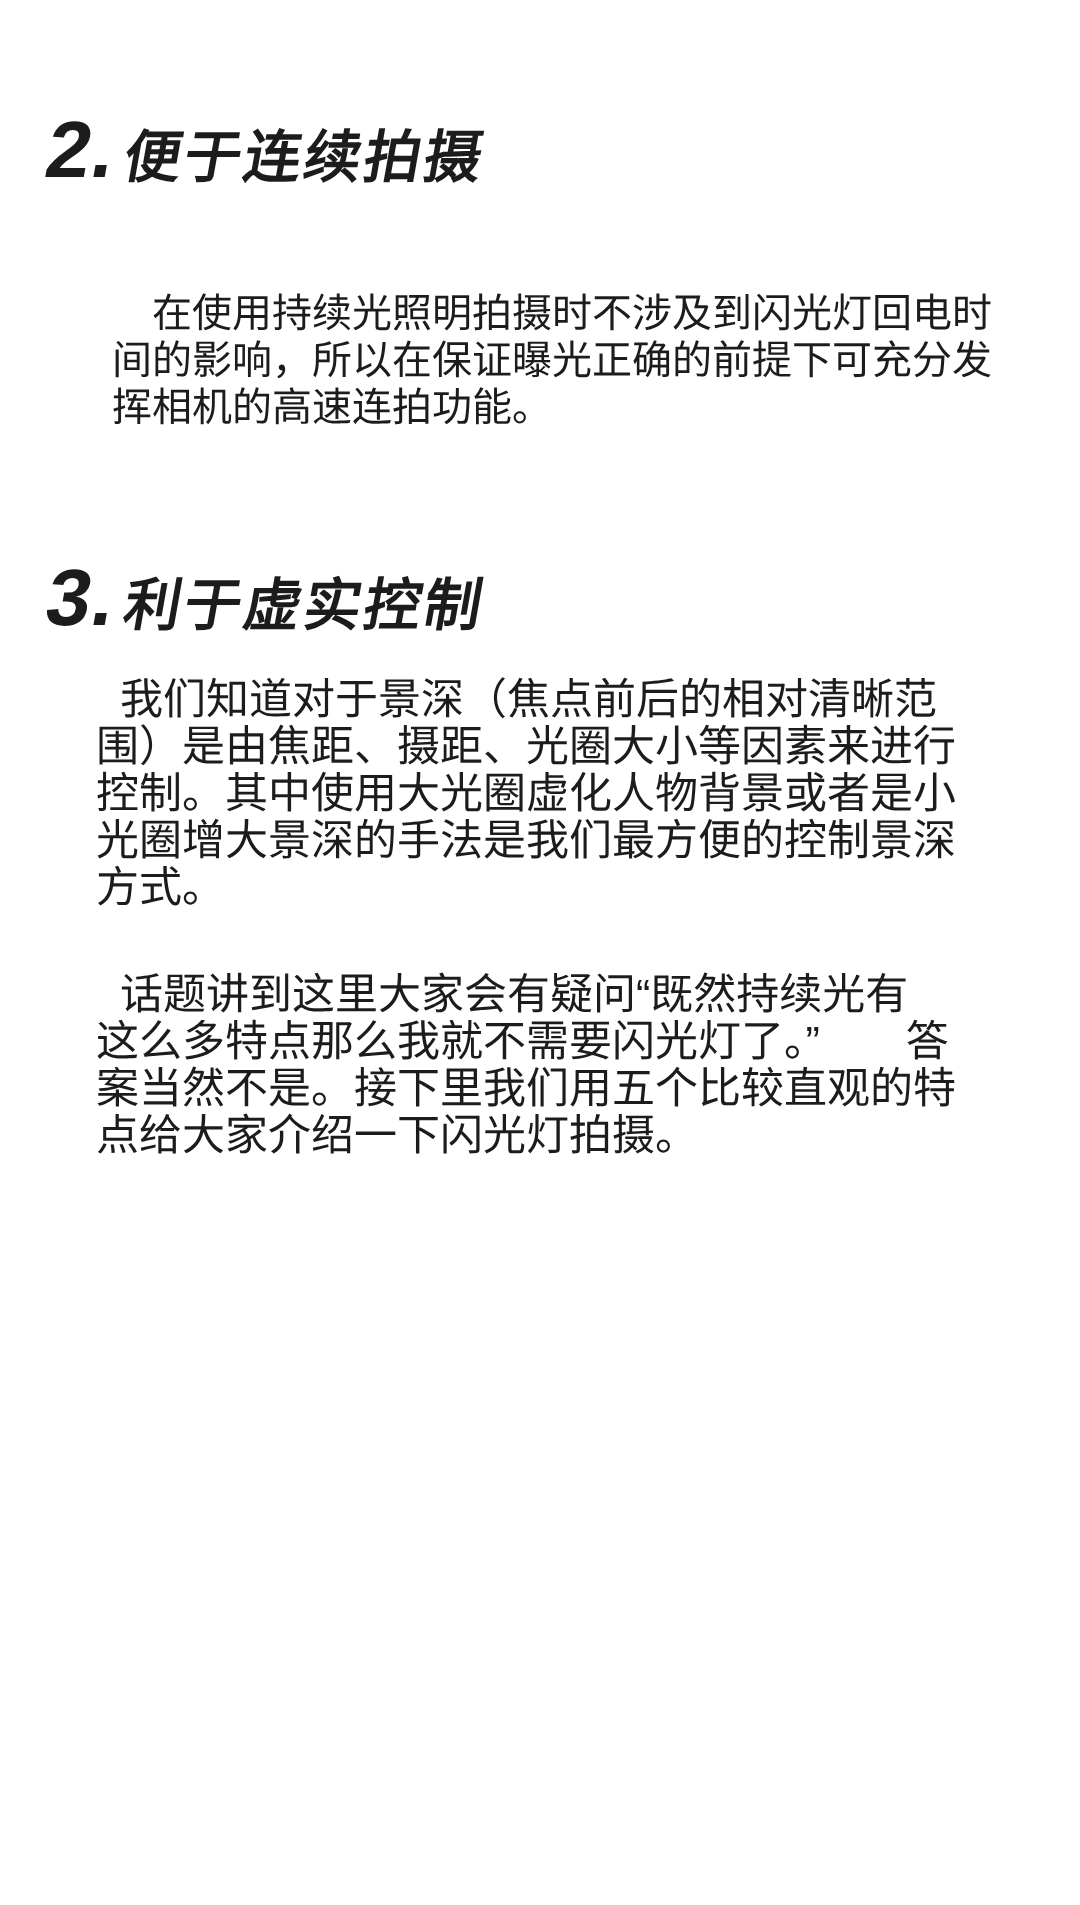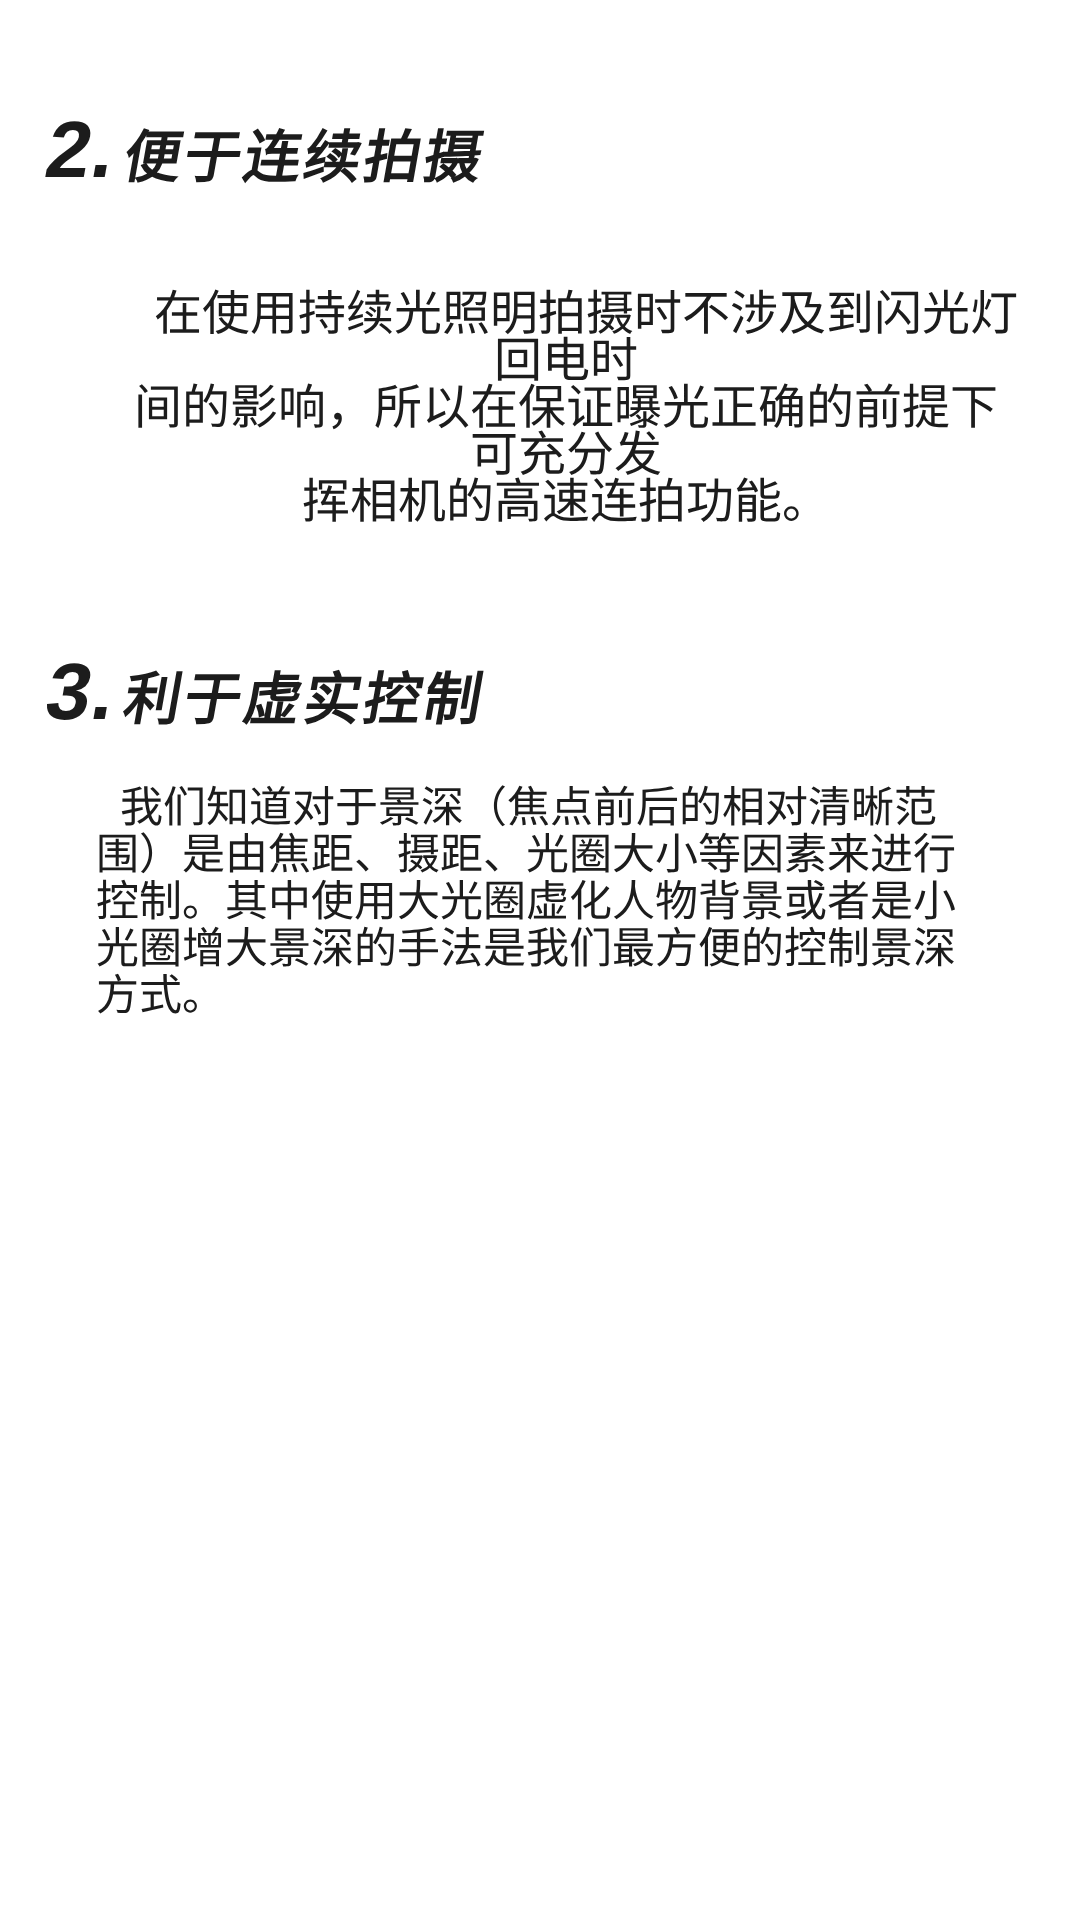--- a/index.html
+++ b/index.html
@@ -42,37 +42,36 @@
     letter-spacing: 3px;
   }
   
   p.para {
     margin: 0;
     white-space: pre-line;
     font-weight: 400;
   }
   .sec2 p.para {
     margin-left: 16px;
-    font-size: 48px;
+    font-size: 40px;
     line-height: 47px;
     text-indent: 40px;
-    text-align: center;
   }
   .sec3 p.para {
     margin-left: 0;
     font-size: 43px;
     line-height: 47px;
     text-indent: 24px;
   }
   
   .sec2 .heading      { margin-top: 0; }
   .sec2 .p1           { margin-top: 88px; }
   .sec2 .p2           { margin-top: 100px; }
   .sec3 .heading      { margin-top: 122px; }
-  .sec3 .p1           { margin-top: 40px; }
+  .sec3 .p1           { margin-top: 26px; }
   .sec3 .p2           { margin-top: 72px; }
   .sec3 .p3           { margin-top: 60px; }
 </style>
 </head>
 <body>
 
 <div class="article">
 
   <section class="sec2">
     <div class="heading">
@@ -87,15 +86,19 @@
   <section class="sec3">
     <div class="heading">
       <span class="num">3.</span>
       <span class="title">利于虚实控制</span>
     </div>
     <p class="para p1">我们知道对于景深（焦点前后的相对清晰范
 围）是由焦距、摄距、光圈大小等因素来进行
 控制。其中使用大光圈虚化人物背景或者是小
 光圈增大景深的手法是我们最方便的控制景深
 方式。</p>
+    <p class="para p3">话题讲到这里大家会有疑问“既然持续光有
+这么多特点那么我就不需要闪光灯了。”　　答
+案当然不是。接下里我们用五个比较直观的特
+点给大家介绍一下闪光灯拍摄。</p>
   </section>
 
 </div>
 
 </body></html>

